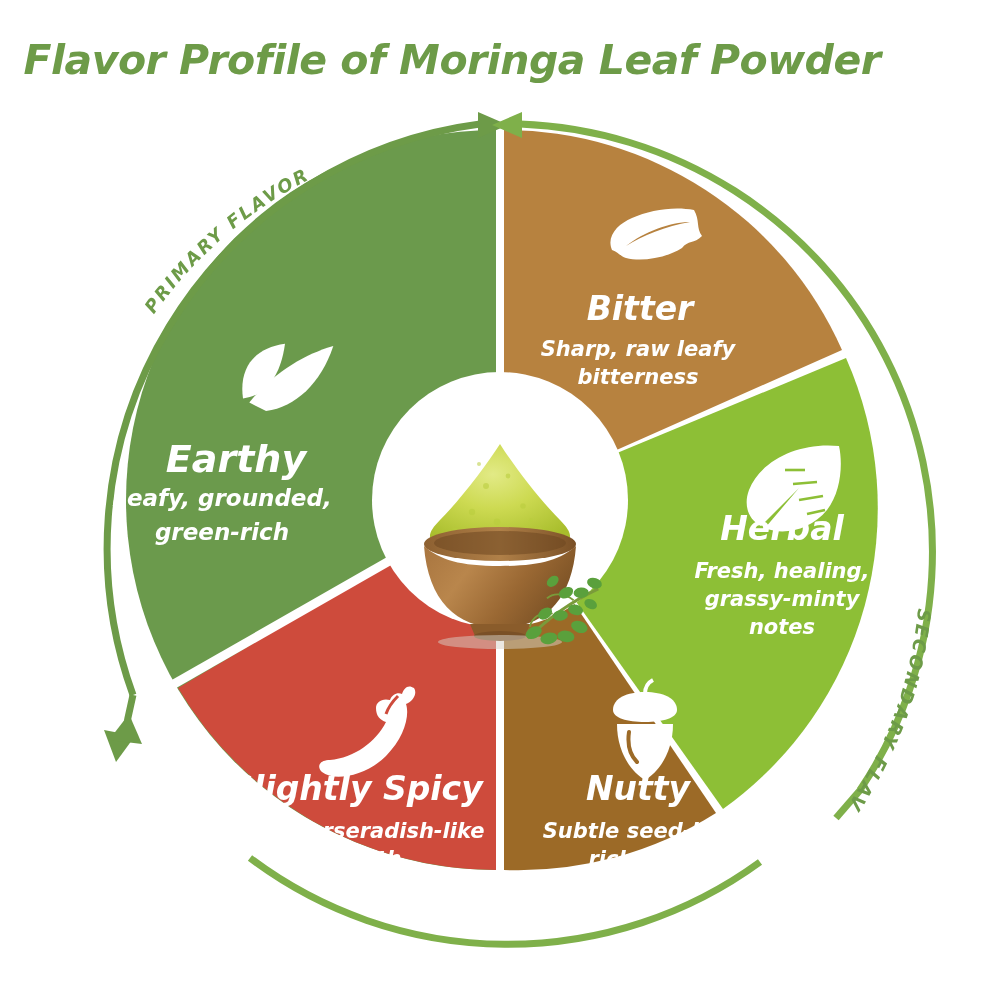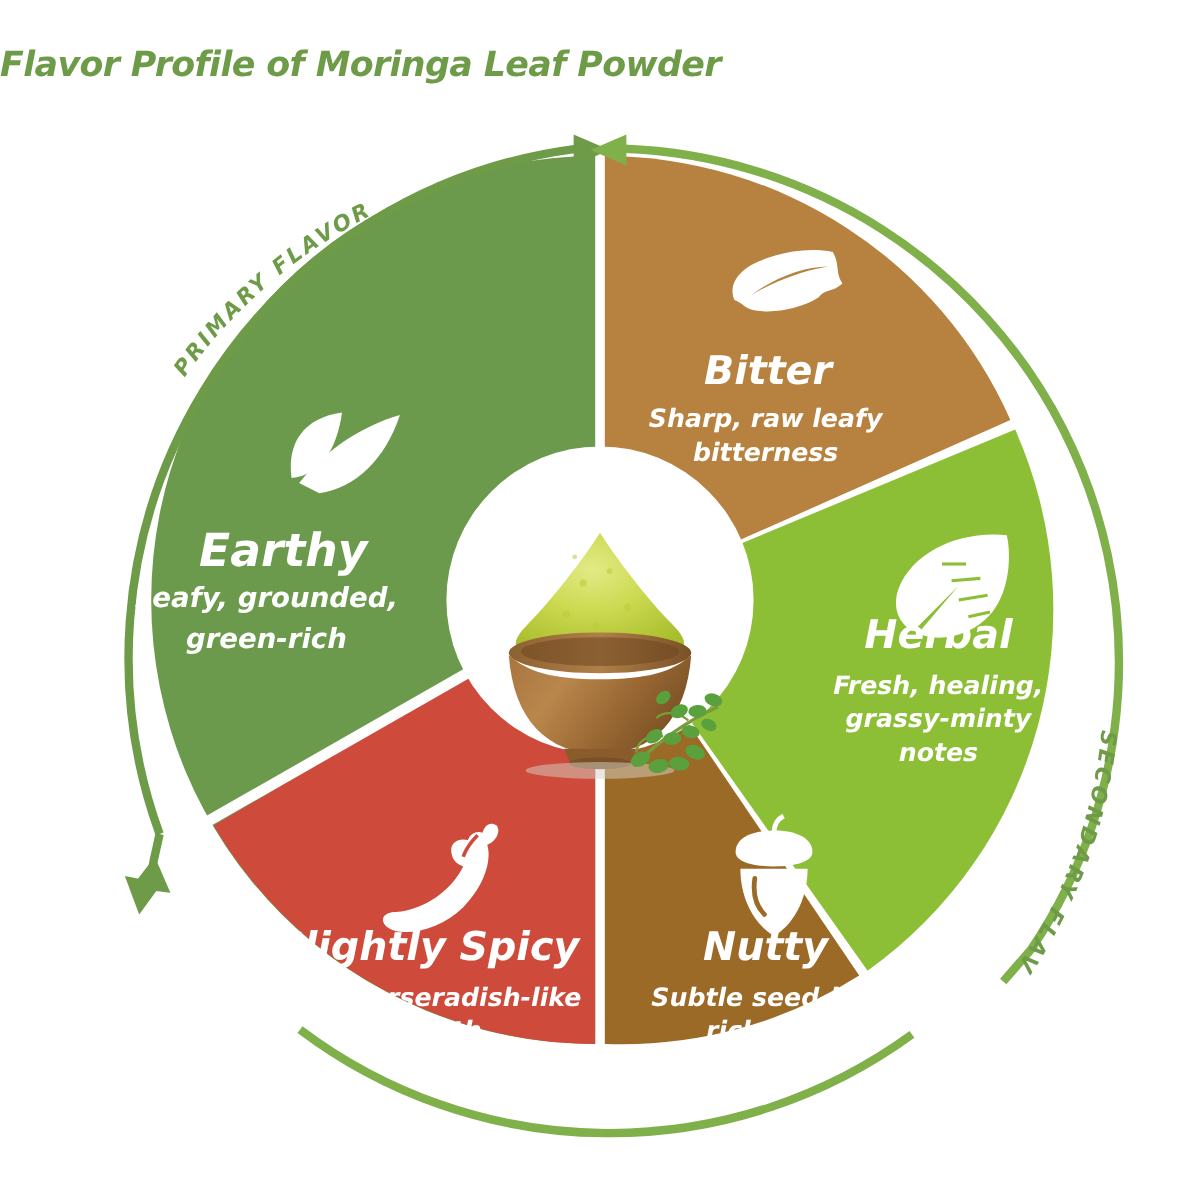--- a/index.html
+++ b/index.html
@@ -7,22 +7,23 @@
     width:1000px;height:1000px;
     background:#ffffff;
     font-family:"DejaVu Sans", sans-serif;
     overflow:hidden;
     position:relative;
   }
   #stage{position:absolute;inset:0;}
   .title{
     position:absolute;
     top:36px;left:0;width:904px;
-    font-family:"DejaVu Sans", sans-serif;
-    font-size:29px;
+    text-align:center;
+    font-family:"DejaVu Sans", sans-serif;
+    font-size:41px;
     font-weight:bold;
     font-style:italic;
     letter-spacing:-0.5px;
     color:#6d9b48;
     white-space:nowrap;
   }
   svg#wheel{position:absolute;left:0;top:0;width:1000px;height:1000px;}
   .seg-title{
     font-family:"DejaVu Sans", sans-serif;
     font-weight:bold;font-style:italic;

